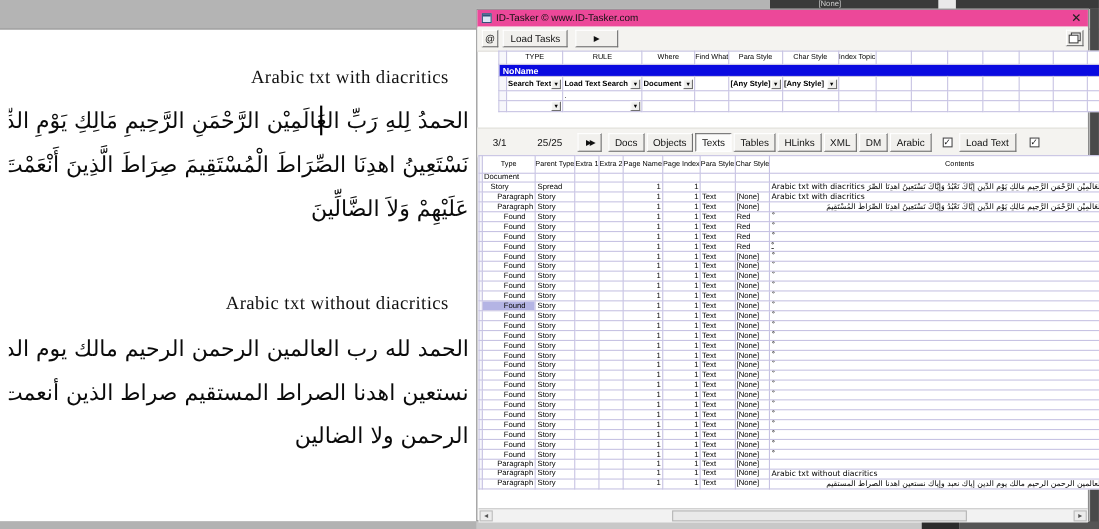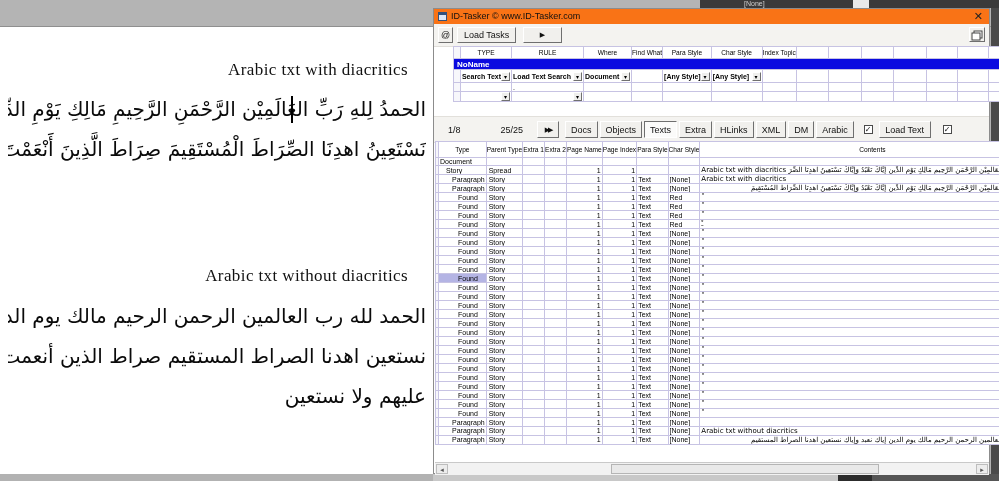--- a/index.html
+++ b/index.html
@@ -20,21 +20,21 @@
 
   
   #top-dark{left:700px;top:0;width:299px;height:8px;background:#3a3a3a}
   #top-none{position:absolute;left:44px;top:0;height:8px;line-height:8px;color:#cfcfcf;font-size:7px}
   #top-white-box{position:absolute;left:153px;top:0;width:16px;height:8px;background:#e9e9e9}
   #right-dark{left:991px;top:8px;width:8px;height:473px;background:#4a4a4a}
   .bot-strip{top:474px;height:7px}
 
   
   #win{left:433px;top:8px;width:557px;height:466px;background:#ffffff;border:1px solid #8c8c8c;box-sizing:border-box}
-  #titlebar{left:0;top:0;width:555px;height:15px;background:#f97316;border-bottom:1px solid #ec4899}
+  #titlebar{left:0;top:0;width:555px;height:15px;background:#ec4899;border-bottom:1px solid #ec4899}
   #title-text{position:absolute;left:17px;top:2px;font-size:9px;color:#111;white-space:nowrap}
   #close-x{position:absolute;right:6px;top:1px;font-size:11px;color:#222;cursor:default}
   #app-icon{position:absolute;left:4px;top:3px;width:9px;height:9px;border:1px solid #33507a;background:#dce6f5;box-sizing:border-box}
   #app-icon::before{content:"";position:absolute;left:0;top:0;right:0;height:2px;background:#33507a}
 
   #toolbar{left:0;top:15px;width:555px;height:22px;background:#f4f3f0;border-bottom:1px solid #e0deda}
   .btn{position:absolute;top:3px;height:16px;display:flex;align-items:center;justify-content:center;
        background:#f1f0ed;border:1px solid;border-color:#ffffff #6f6f6f #6f6f6f #ffffff;
        font-size:9px;color:#111;box-sizing:border-box;padding:0 6px;white-space:nowrap}
   #center-label{position:absolute;left:0;right:0;top:4px;text-align:center;font-size:9px;color:#111}
@@ -77,26 +77,27 @@
 </style>
 </head>
 <body>
 
 <div class="abs" id="pasteboard"></div>
 <div class="abs" id="page">
   <div class="doc-heading" style="top:33px">Arabic txt with diacritics</div>
   <div class="ar-par" style="top:62px">
     <div class="ar-line just">الحمدُ لِلهِ رَبِّ العَالَمِيْن الرَّحْمَنِ الرَّحِيمِ مَالِكِ يَوْمِ الدِّينِ إِيَّاكَ نَعْبُدُ وَإِيَّاكَ</div>
     <div class="ar-line just">نَسْتَعِينُ اهدِنَا الصِّرَاطَ الْمُسْتَقِيمَ صِرَاطَ الَّذِينَ أَنْعَمْتَ عَلَيْهِمْ غَيْرِ الْمَغْضُوبِ</div>
+    <div class="ar-line">عَلَيْهِمْ وَلاَ الضَّالِّينَ</div>
   </div>
   <div class="doc-heading" style="top:239px">Arabic txt without diacritics</div>
   <div class="ar-par" style="top:269px">
     <div class="ar-line just">الحمد لله رب العالمين الرحمن الرحيم مالك يوم الدين إياك نعبد وإياك</div>
     <div class="ar-line just">نستعين اهدنا الصراط المستقيم صراط الذين أنعمت عليهم غير المغضوب</div>
-    <div class="ar-line">عليهم ولا نستعين</div>
+    <div class="ar-line">الرحمن ولا الضالين</div>
   </div>
 </div>
 <div class="abs" id="text-cursor"></div>
 
 <div class="abs" id="top-dark">
   <span id="top-none">[None]</span>
   <span id="top-white-box"></span>
 </div>
 <div class="abs" id="right-dark"></div>
 <div class="abs bot-strip" style="left:0;width:433px;background:#b2b2b2"></div>
@@ -248,28 +249,28 @@
             <td></td>
             <td></td>
             <td></td>
             <td></td>
           </tr>
         </tbody>
       </table>
     </div>
 
   <div class="abs" id="statusbar">
-      <span class="sb-label" style="margin-left:14px">1/8</span>
-      <span class="sb-label" style="margin-left:40px">25/25</span>
+      <span class="sb-label" style="margin-left:14px">3/1</span>
+      <span class="sb-label" style="margin-left:28px">25/25</span>
       <span class="sb-btn" style="margin-left:14px;letter-spacing:-2px;font-size:7px;width:22px;padding:0">▶▶</span>
       <span style="width:4px"></span>
       <span class="sb-btn">Docs</span>
       <span class="sb-btn">Objects</span>
       <span class="sb-btn pressed">Texts</span>
-      <span class="sb-btn">Extra</span>
+      <span class="sb-btn">Tables</span>
       <span class="sb-btn">HLinks</span>
       <span class="sb-btn">XML</span>
       <span class="sb-btn">DM</span>
       <span class="sb-btn">Arabic</span>
       <span class="cb" style="margin:0 6px 0 8px">✓</span>
       <span class="sb-btn" style="width:52px">Load Text</span>
       <span class="cb" style="margin-left:10px">✓</span>
     </div>
 
   <div class="abs grid" id="resultsgrid">

